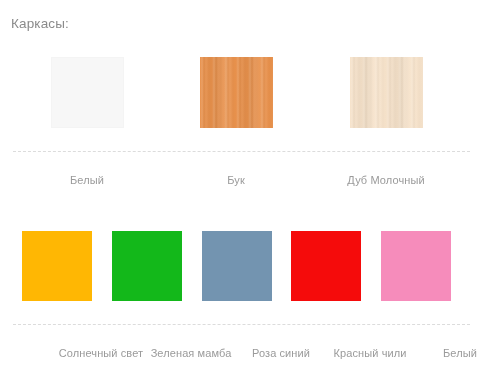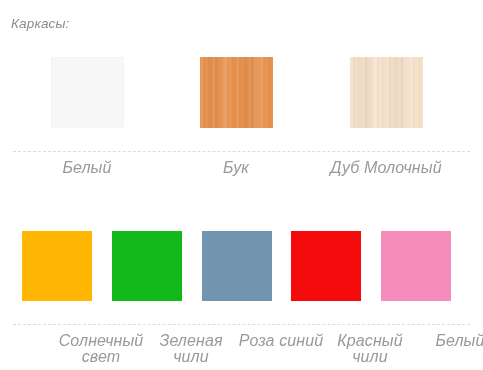--- a/index.html
+++ b/index.html
@@ -12,21 +12,20 @@
     background: #ffffff;
     font-family: "Liberation Sans", "DejaVu Sans", sans-serif;
     overflow: hidden;
     position: relative;
   }
 
   .page {
     position: relative;
     width: 483px;
     height: 370px;
-    font-style: italic;
   }
 
   .section-title {
     font-size: 13.5px;
     color: #8b8b8b;
     font-weight: 400;
     letter-spacing: 0.15px;
     padding-left: 11px;
   }
 
@@ -105,23 +104,23 @@
   .caption-row {
     position: absolute;
     left: 0;
     width: 483px;
   }
   #captions-frames  { top: 160px; }
   #captions-facades { top: 333px; }
 
   .caption {
     position: absolute;
-    top: 0;
+    top: 12px;
     text-align: center;
-    font-size: 16px;
+    font-size: 11px;
     line-height: 16px;
     color: #9a9a9a;
     letter-spacing: 0.1px;
   }
 
   #captions-frames .caption { width: 120px; }
   #captions-frames .caption:nth-child(1) { left: 27px; }
   #captions-frames .caption:nth-child(2) { left: 176px; }
   #captions-frames .caption:nth-child(3) { left: 326px; }
 
@@ -159,19 +158,19 @@
     <div class="swatch" style="background-color: rgb(19, 184, 26);"></div>
     <div class="swatch" style="background-color: rgb(115, 148, 176);"></div>
     <div class="swatch" style="background-color: rgb(245, 11, 11);"></div>
     <div class="swatch" style="background-color: rgb(246, 140, 187);"></div>
   </div>
 
   <div class="divider" id="divider-facades"></div>
 
   <div class="caption-row" id="captions-facades">
     <div class="caption">Солнечный свет</div>
-    <div class="caption">Зеленая чили</div>
+    <div class="caption">Зеленая мамба</div>
     <div class="caption">Роза синий</div>
     <div class="caption">Красный чили</div>
     <div class="caption">Белый</div>
   </div>
 
 </div>
 
 </body></html>

